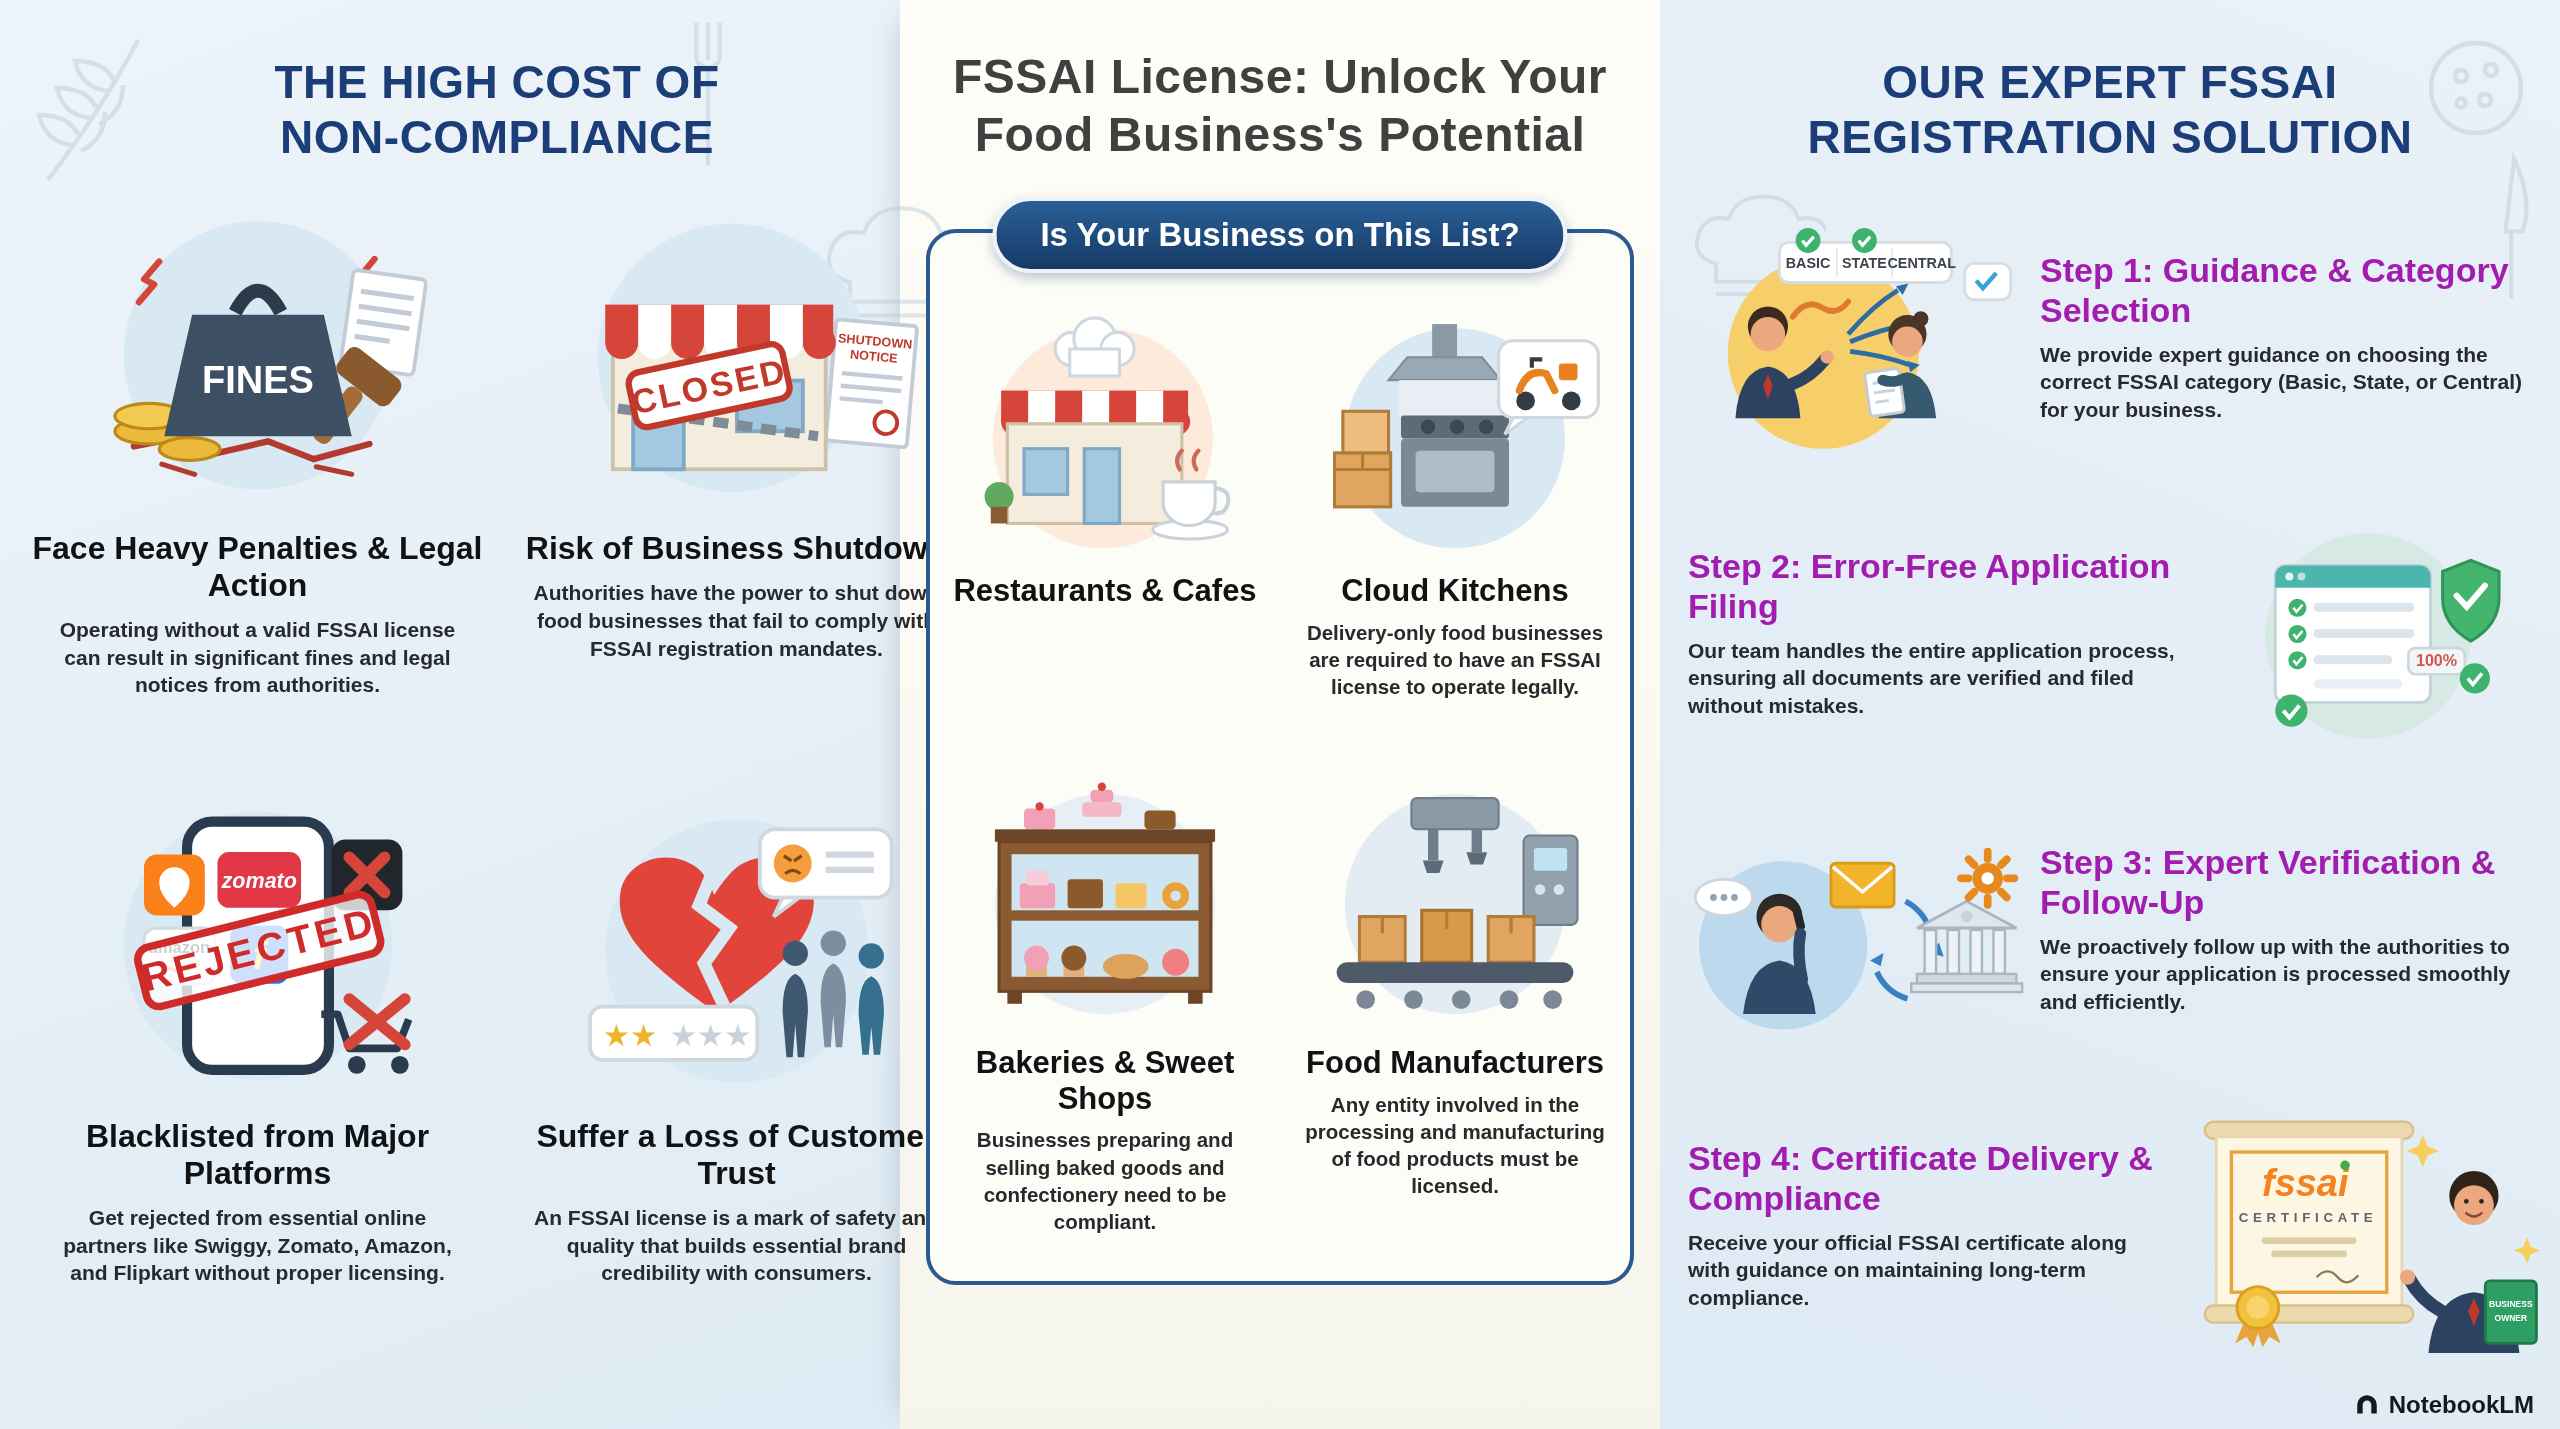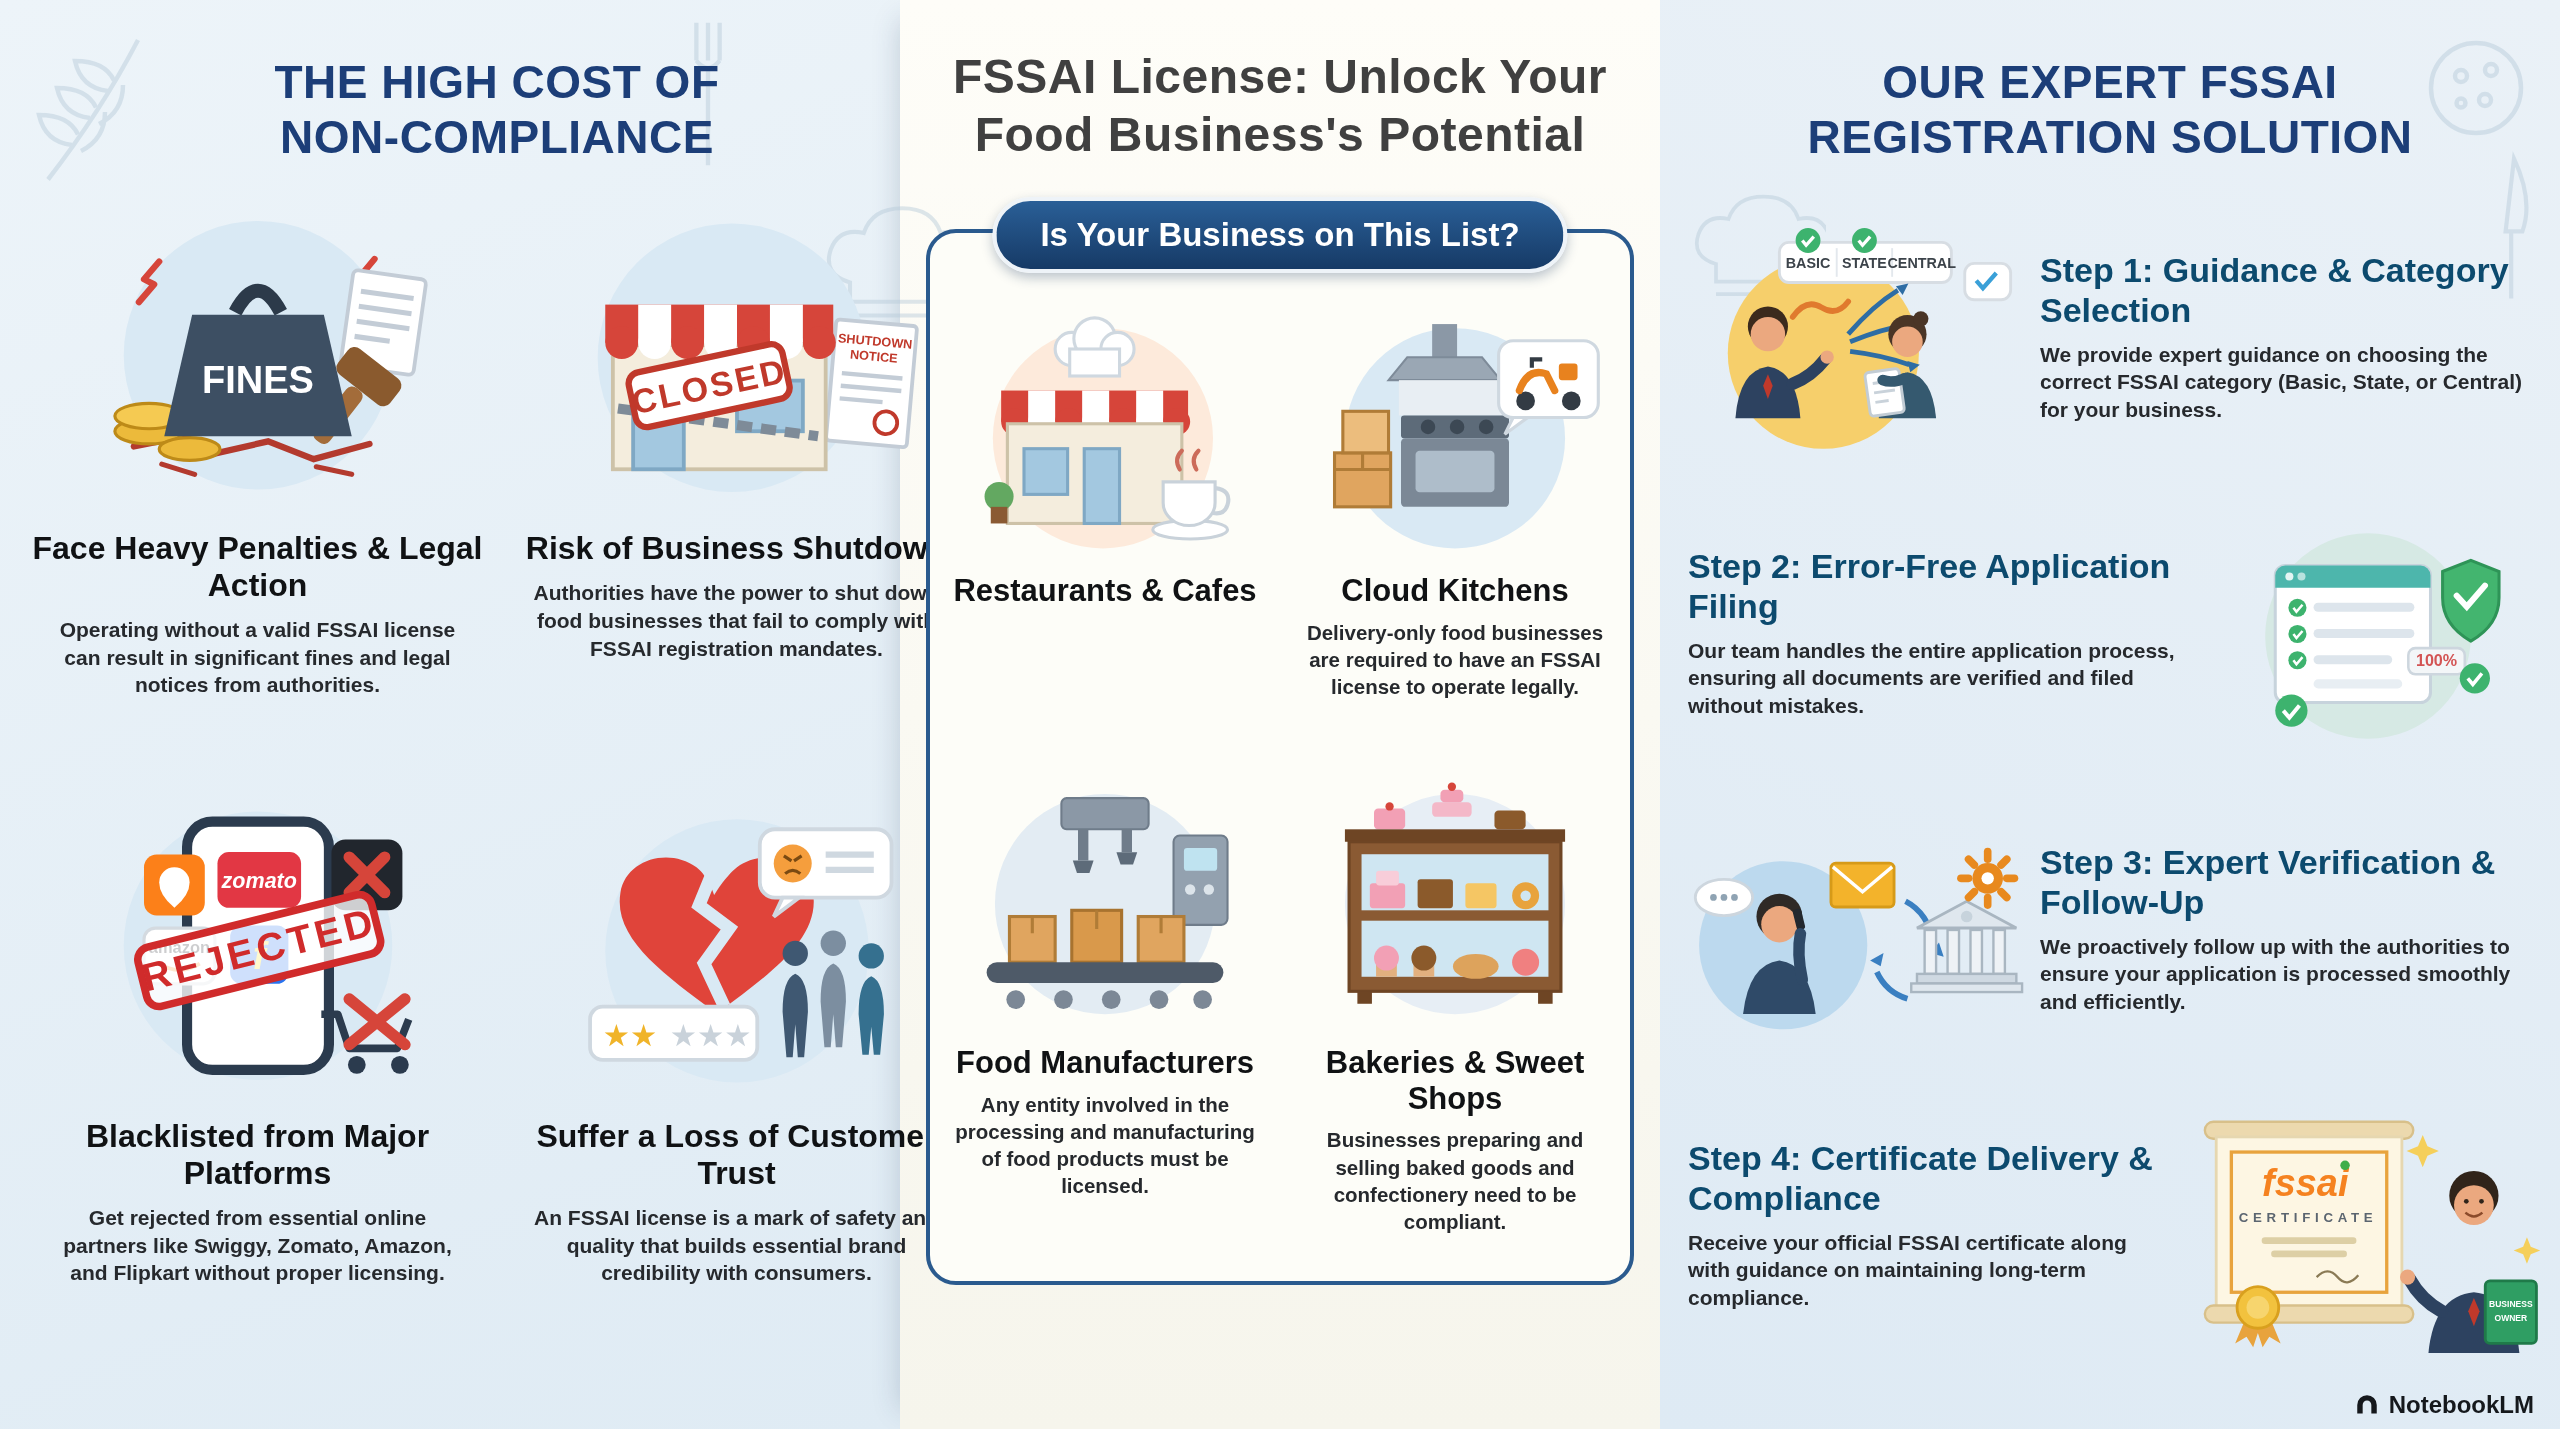--- a/index.html
+++ b/index.html
@@ -34,21 +34,21 @@
   .center-item .item-title{font-size:31px}
   .center-item .item-desc{font-size:20.5px;max-width:312px;margin-top:10px}
   
   .steps{margin-top:24px;display:flex;flex-direction:column}
   .step{display:flex;align-items:center;height:296px}
   .step.reverse{flex-direction:row-reverse}
   .step-illus{flex:0 0 352px;display:flex;justify-content:center;align-items:center}
   .step-illus svg{width:344px;height:252px}
   .step.s4 .step-illus svg{width:360px;height:268px}
   .step-text{flex:1;padding:0 12px}
-  .step-title{font-size:34px;color:#0c4a6e;line-height:1.17}
+  .step-title{font-size:34px;color:#a21caf;line-height:1.17}
   .step-desc{font-size:21px;font-weight:bold;color:#26292d;line-height:1.32;margin-top:10px;max-width:520px}
   .watermark{position:absolute;right:26px;bottom:10px;display:flex;align-items:flex-end;gap:9px;font-size:24px;font-weight:bold;color:#15181c}
 </style>
 </head>
 <body>
 
 <div class="band band-left"></div>
 <div class="band band-center"></div>
 <div class="band band-right"></div>
 
@@ -314,20 +314,60 @@
             </g>
           </svg>
         </div>
         <h3 class="item-title">Cloud Kitchens</h3>
         <p class="item-desc">Delivery-only food businesses are required to have an FSSAI license to operate legally.</p>
       </div>
 
       <div class="center-item">
         <div class="illus">
           <svg viewBox="0 0 300 260">
+            <circle cx="150" cy="132" r="106" fill="#e7eef5"></circle>
+            <g>
+              <rect x="72" y="40" width="30" height="20" rx="4" fill="#f2a0b5"></rect>
+                <circle cx="87" cy="38" r="4" fill="#d6453a"></circle>
+              <rect x="128" y="34" width="38" height="14" rx="4" fill="#f4b8c8"></rect>
+                <rect x="136" y="22" width="22" height="12" rx="4" fill="#f2a0b5"></rect>
+                <circle cx="147" cy="19" r="4" fill="#d6453a"></circle>
+              <rect x="188" y="42" width="30" height="18" rx="4" fill="#8b5a2b"></rect>
+            </g>
+            <rect x="44" y="60" width="212" height="12" fill="#6e4524"></rect>
+            <rect x="48" y="72" width="204" height="144" fill="#8a5a33" stroke="#6e4524" stroke-width="3"></rect>
+            <rect x="60" y="84" width="180" height="54" fill="#cfe6f2"></rect>
+            <rect x="60" y="148" width="180" height="54" fill="#cfe6f2"></rect>
+            <g>
+              <rect x="68" y="112" width="34" height="24" rx="3" fill="#f2a0b5"></rect>
+              <rect x="74" y="100" width="22" height="14" rx="3" fill="#f8cdd9"></rect>
+              <rect x="114" y="108" width="34" height="28" rx="3" fill="#8b5a2b"></rect>
+              <rect x="160" y="112" width="30" height="24" rx="3" fill="#f5c664"></rect>
+              <circle cx="218" cy="124" r="13" fill="#e8a33d"></circle>
+                <circle cx="218" cy="124" r="5" fill="#cfe6f2"></circle>
+            </g>
+            <g>
+              <rect x="74" y="188" width="20" height="14" fill="#e2b07f"></rect>
+                <circle cx="84" cy="184" r="12" fill="#f2a0b5"></circle>
+              <rect x="110" y="188" width="20" height="14" fill="#e2b07f"></rect>
+                <circle cx="120" cy="184" r="12" fill="#8b5a2b"></circle>
+              <ellipse cx="170" cy="192" rx="22" ry="12" fill="#dda35c"></ellipse>
+              <circle cx="218" cy="188" r="13" fill="#f08080"></circle>
+            </g>
+            <rect x="56" y="216" width="14" height="12" fill="#6e4524"></rect>
+              <rect x="230" y="216" width="14" height="12" fill="#6e4524"></rect>
+          </svg>
+        </div>
+        <h3 class="item-title">Bakeries &amp; Sweet Shops</h3>
+        <p class="item-desc">Businesses preparing and selling baked goods and confectionery need to be compliant.</p>
+      </div>
+
+      <div class="center-item">
+        <div class="illus">
+          <svg viewBox="0 0 300 260">
             <circle cx="150" cy="132" r="106" fill="#e3ecf3"></circle>
             <g>
               <rect x="108" y="30" width="84" height="30" rx="5" fill="#8b98a6" stroke="#6f7c8a" stroke-width="2"></rect>
               <rect x="124" y="60" width="10" height="30" fill="#6f7c8a"></rect>
               <path d="M119 90 h20 l-4 12 h-12 Z" fill="#5d6b79"></path>
               <rect x="166" y="60" width="10" height="22" fill="#6f7c8a"></rect>
               <path d="M161 82 h20 l-4 12 h-12 Z" fill="#5d6b79"></path>
             </g>
             <g>
               <rect x="216" y="66" width="52" height="86" rx="6" fill="#93a1af" stroke="#6f7c8a" stroke-width="2"></rect>
@@ -344,60 +384,20 @@
             <rect x="36" y="188" width="228" height="20" rx="10" fill="#4e5a68"></rect>
             <circle cx="64" cy="224" r="9" fill="#7c8896"></circle>
               <circle cx="110" cy="224" r="9" fill="#7c8896"></circle>
               <circle cx="156" cy="224" r="9" fill="#7c8896"></circle>
               <circle cx="202" cy="224" r="9" fill="#7c8896"></circle>
               <circle cx="244" cy="224" r="9" fill="#7c8896"></circle>
           </svg>
         </div>
         <h3 class="item-title">Food Manufacturers</h3>
         <p class="item-desc">Any entity involved in the processing and manufacturing of food products must be licensed.</p>
-      </div>
-
-      <div class="center-item">
-        <div class="illus">
-          <svg viewBox="0 0 300 260">
-            <circle cx="150" cy="132" r="106" fill="#e7eef5"></circle>
-            <g>
-              <rect x="72" y="40" width="30" height="20" rx="4" fill="#f2a0b5"></rect>
-                <circle cx="87" cy="38" r="4" fill="#d6453a"></circle>
-              <rect x="128" y="34" width="38" height="14" rx="4" fill="#f4b8c8"></rect>
-                <rect x="136" y="22" width="22" height="12" rx="4" fill="#f2a0b5"></rect>
-                <circle cx="147" cy="19" r="4" fill="#d6453a"></circle>
-              <rect x="188" y="42" width="30" height="18" rx="4" fill="#8b5a2b"></rect>
-            </g>
-            <rect x="44" y="60" width="212" height="12" fill="#6e4524"></rect>
-            <rect x="48" y="72" width="204" height="144" fill="#8a5a33" stroke="#6e4524" stroke-width="3"></rect>
-            <rect x="60" y="84" width="180" height="54" fill="#cfe6f2"></rect>
-            <rect x="60" y="148" width="180" height="54" fill="#cfe6f2"></rect>
-            <g>
-              <rect x="68" y="112" width="34" height="24" rx="3" fill="#f2a0b5"></rect>
-              <rect x="74" y="100" width="22" height="14" rx="3" fill="#f8cdd9"></rect>
-              <rect x="114" y="108" width="34" height="28" rx="3" fill="#8b5a2b"></rect>
-              <rect x="160" y="112" width="30" height="24" rx="3" fill="#f5c664"></rect>
-              <circle cx="218" cy="124" r="13" fill="#e8a33d"></circle>
-                <circle cx="218" cy="124" r="5" fill="#cfe6f2"></circle>
-            </g>
-            <g>
-              <rect x="74" y="188" width="20" height="14" fill="#e2b07f"></rect>
-                <circle cx="84" cy="184" r="12" fill="#f2a0b5"></circle>
-              <rect x="110" y="188" width="20" height="14" fill="#e2b07f"></rect>
-                <circle cx="120" cy="184" r="12" fill="#8b5a2b"></circle>
-              <ellipse cx="170" cy="192" rx="22" ry="12" fill="#dda35c"></ellipse>
-              <circle cx="218" cy="188" r="13" fill="#f08080"></circle>
-            </g>
-            <rect x="56" y="216" width="14" height="12" fill="#6e4524"></rect>
-              <rect x="230" y="216" width="14" height="12" fill="#6e4524"></rect>
-          </svg>
-        </div>
-        <h3 class="item-title">Bakeries &amp; Sweet Shops</h3>
-        <p class="item-desc">Businesses preparing and selling baked goods and confectionery need to be compliant.</p>
       </div>
 
     </div>
   </div>
 </section>
 
 <section class="panel panel-right">
   <h1 class="col-title">
     <span class="line">OUR EXPERT FSSAI</span>
     <span class="line">REGISTRATION SOLUTION</span>

